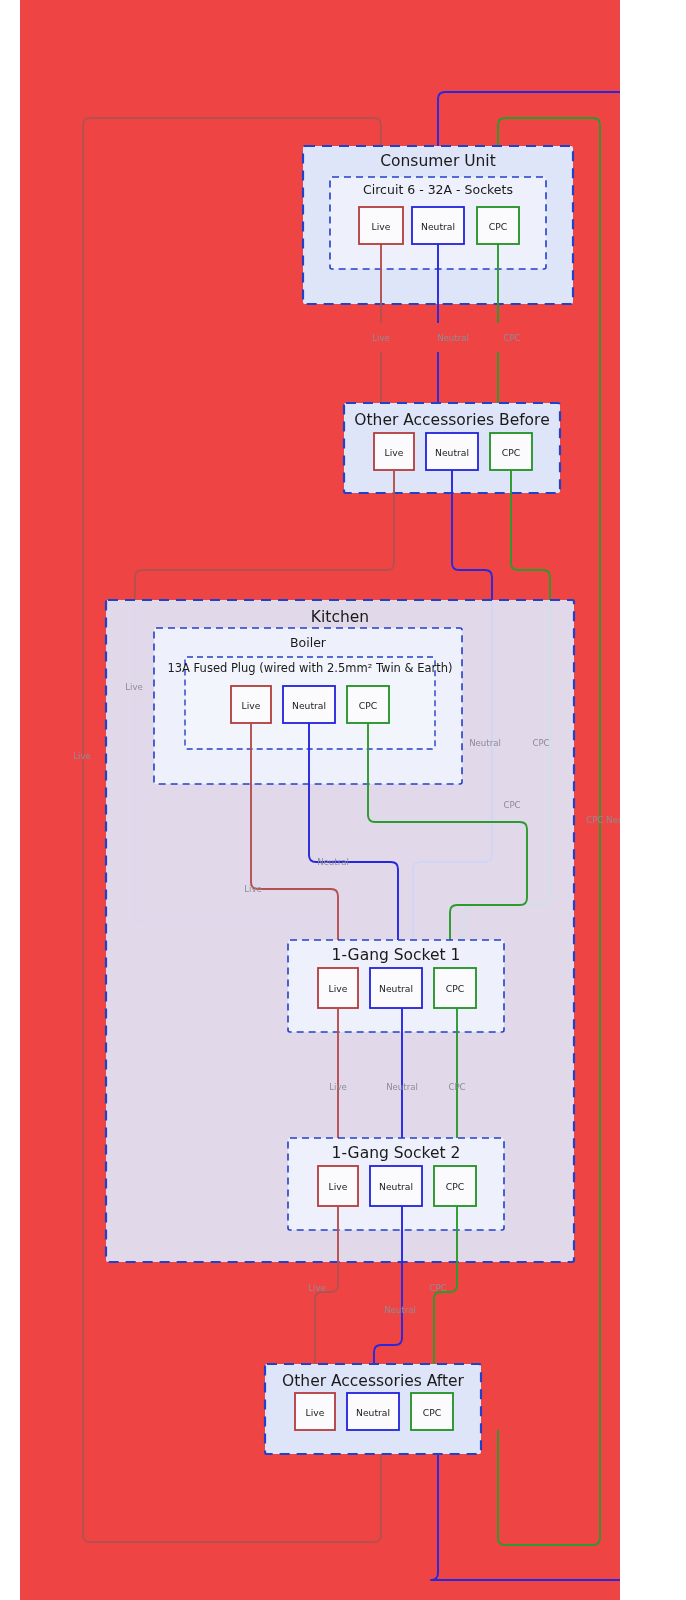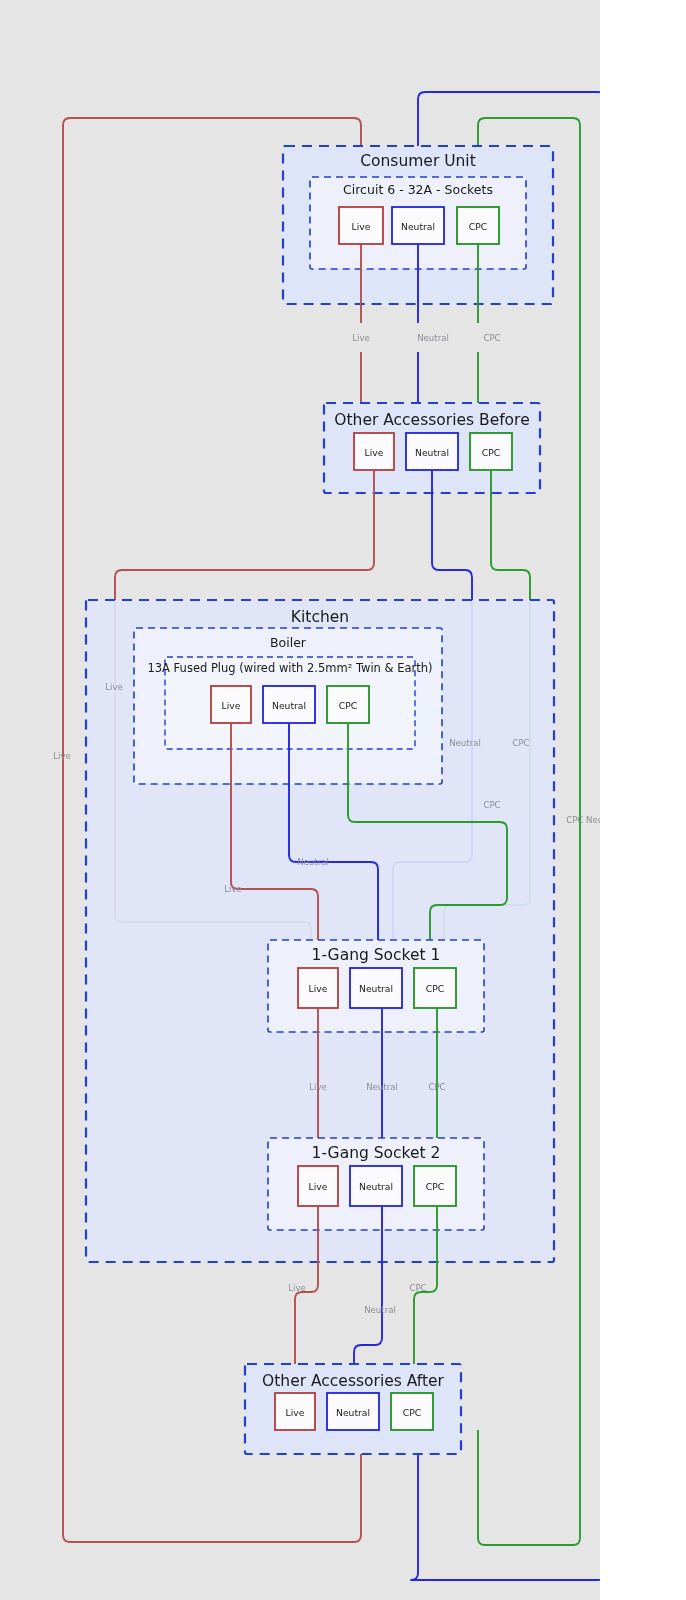--- a/index.html
+++ b/index.html
@@ -1,17 +1,17 @@
 <!DOCTYPE html>
 <html><head>
 <meta charset="utf-8">
 <style>
   html,body{margin:0;padding:0;background:#ffffff;}
   body{width:686px;height:1600px;font-family:"DejaVu Sans","Liberation Sans",sans-serif;}
-  #stage{position:relative;width:600px;height:1600px;overflow:hidden;background:#e5e5e5;}
+  #stage{position:relative;width:600px;height:1600px;overflow:hidden;background:#ef4444;margin-left:20px;}
   svg{position:absolute;top:0;left:0;width:686px;height:1600px;}
   .grp-fill{fill:#dfe5f8;}
   .grp-fill-3{fill:#eef1fc;}
   .grp-fill-4{fill:#f3f5fd;}
   .dash{fill:none;stroke:#2240c8;stroke-width:2.2;stroke-dasharray:10 7;}
   .dash-thin{fill:none;stroke:#2240c8;stroke-width:1.6;stroke-dasharray:7 5;}
   .dash-thinner{fill:none;stroke:#2240c8;stroke-width:1.4;stroke-dasharray:6 4;}
   .term{fill:#fbfbfd;stroke-width:1.8;}
   .term-live{stroke:#b33b3b;}
   .term-neutral{stroke:#2222dd;}

